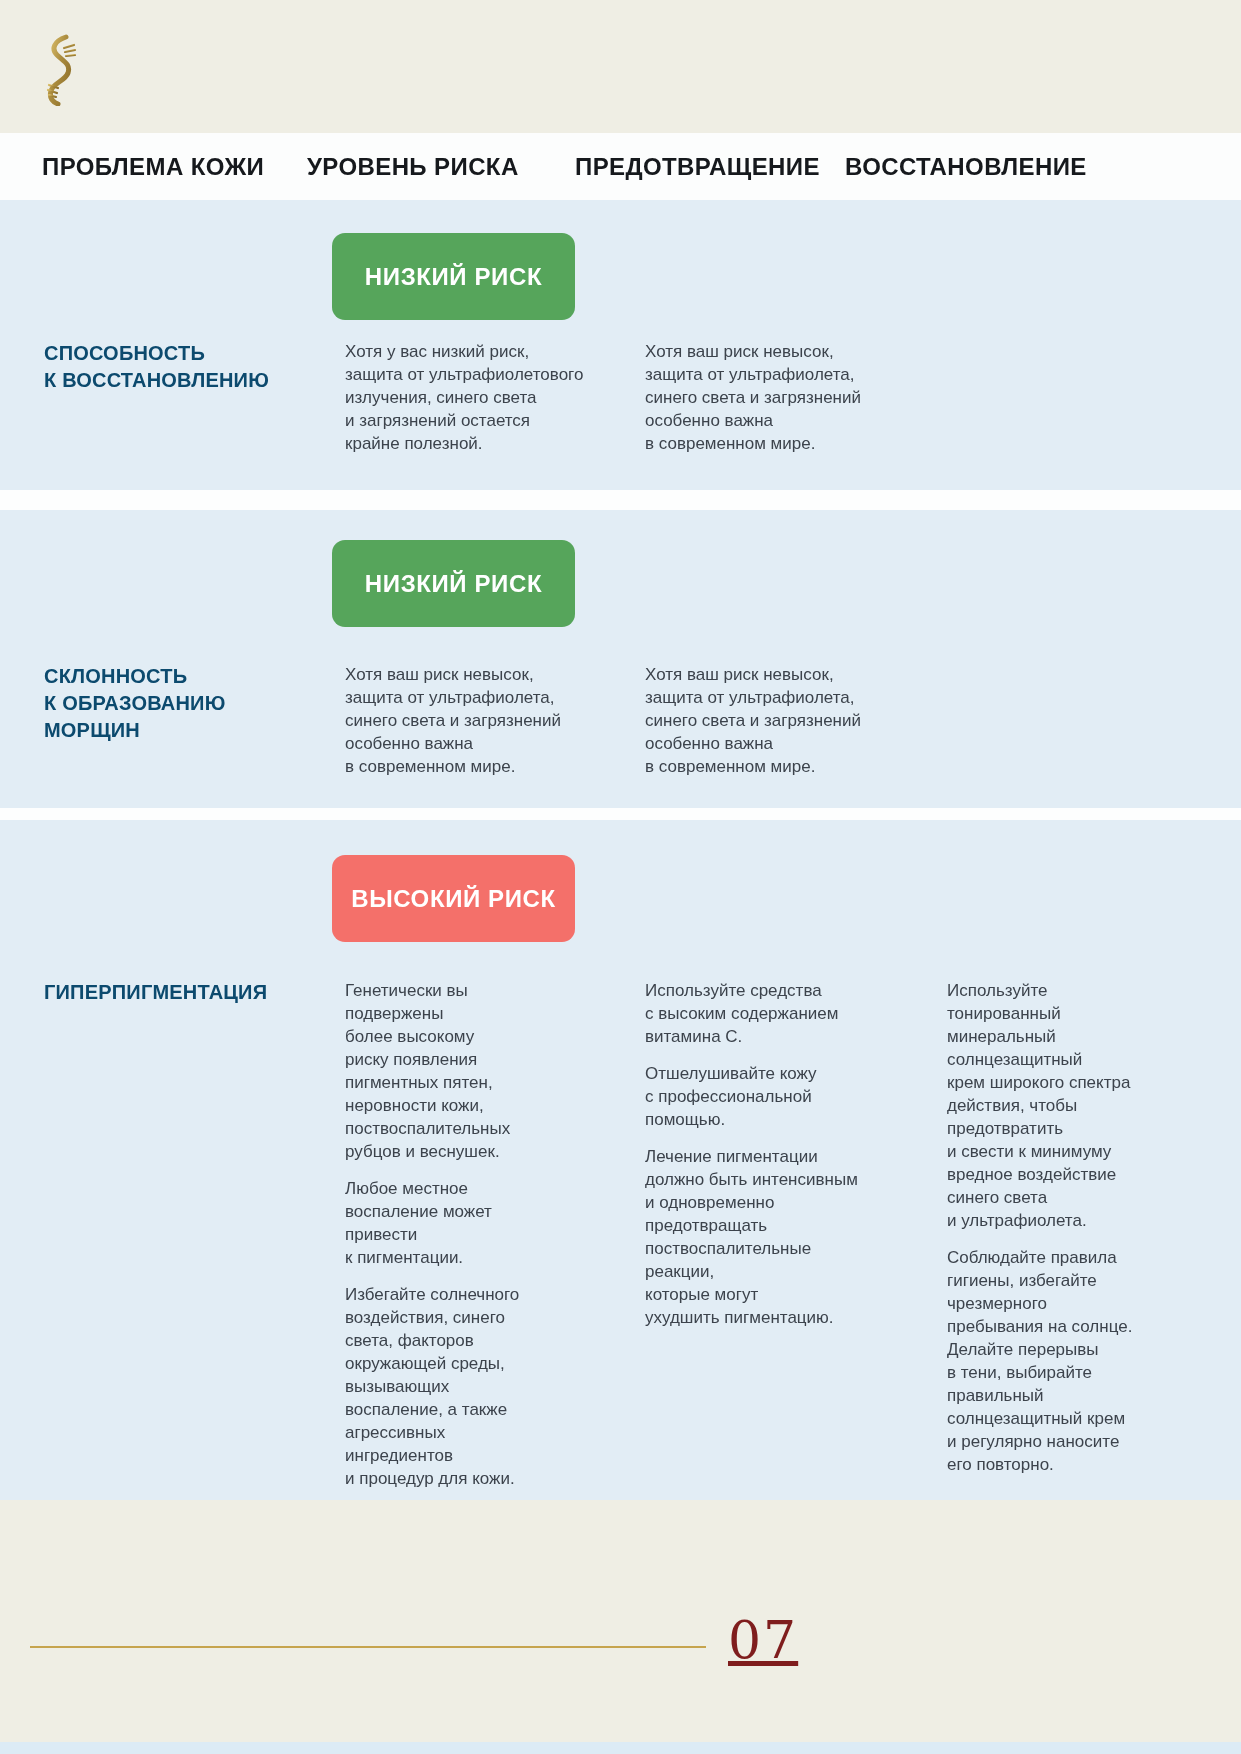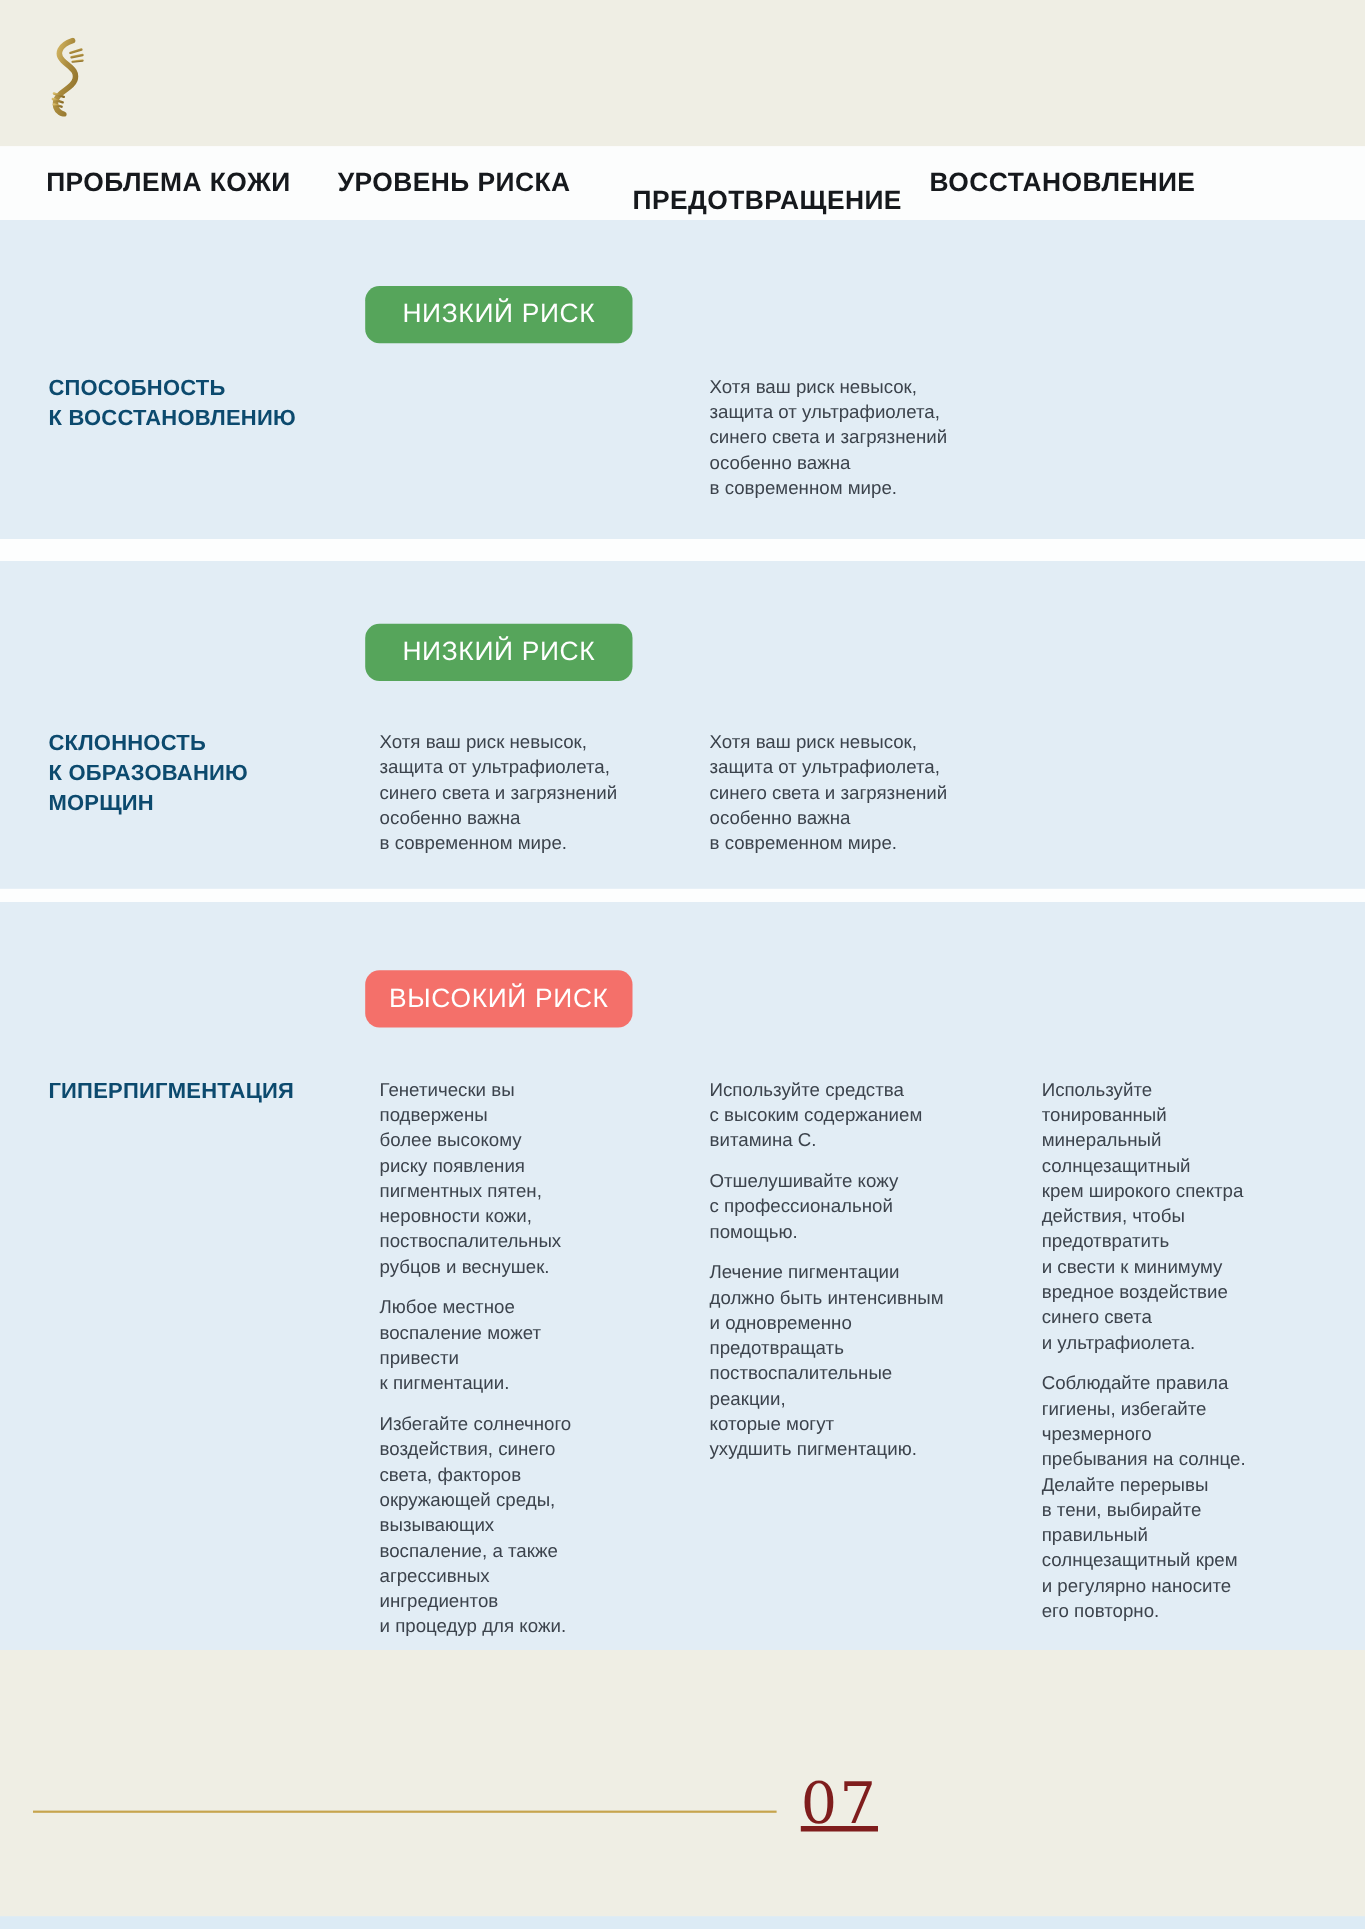--- a/index.html
+++ b/index.html
@@ -16,33 +16,32 @@
   .logo { position:absolute; left:44px; top:34px; width:36px; height:72px; }
 
   .table-area { position:absolute; left:0; top:133px; width:1241px; background:#fdfefe; }
 
   .header-strip { position:relative; height:67px; background:#fcfdfd; }
   .hcol {
     position:absolute; top:50%; transform:translateY(-50%);
     font-size:24px; font-weight:bold; color:#16191d; letter-spacing:0.4px;
     white-space:nowrap;
   }
-  .h1 { left:42px;text-align:right; } .h2 { left:307px; } .h3 { left:575px;margin-top:16px; } .h4 { left:845px; }
+  .h1 { left:42px;text-align:right; } .h2 { left:307px; } .h3 { left:575px; } .h4 { left:845px; }
 
   .card { position:relative; background:#e2edf5; width:1241px; }
   .card1 { height:290px; margin-bottom:20px; }
   .card2 { height:298px; margin-bottom:12px; }
   .card3 { height:680px; }
 
   .badge {
-    position:absolute; left:332px; width:243px; height:52px;
+    position:absolute; left:332px; width:243px; height:87px;
     border-radius:13px; display:flex; align-items:center; justify-content:center;
-    color:#ffffff; font-weight:normal; font-size:24px; letter-spacing:0.6px;
+    color:#ffffff; font-weight:bold; font-size:24px; letter-spacing:0.6px;
     white-space:nowrap;
-    margin-top:27px;
   }
   .badge.low  { background:#56a55b; }
   .badge.high { background:#f4706a; }
   .card1 .badge { top:33px; }
   .card2 .badge { top:30px; }
   .card3 .badge { top:35px; }
 
   .cell {
     position:absolute;
     font-size:17px; line-height:23px; color:#3c434c;
@@ -107,20 +106,27 @@
       <div class="hcol h3">ПРЕДОТВРАЩЕНИЕ</div>
       <div class="hcol h4">ВОССТАНОВЛЕНИЕ</div>
     </div>
 
     <div class="card card1">
       <div class="badge low">НИЗКИЙ РИСК</div>
       <div class="cell title c1">
           <div>СПОСОБНОСТЬ</div>
           <div>К ВОССТАНОВЛЕНИЮ</div>
         </div>
+      <div class="cell c2">
+          <div>Хотя у вас низкий риск,</div>
+          <div>защита от ультрафиолетового</div>
+          <div>излучения, синего света</div>
+          <div>и загрязнений остается</div>
+          <div>крайне полезной.</div>
+        </div>
       <div class="cell c3">
           <div>Хотя ваш риск невысок,</div>
           <div>защита от ультрафиолета,</div>
           <div>синего света и загрязнений</div>
           <div>особенно важна</div>
           <div>в современном мире.</div>
         </div>
       <div class="cell c4"></div>
     </div>
 

